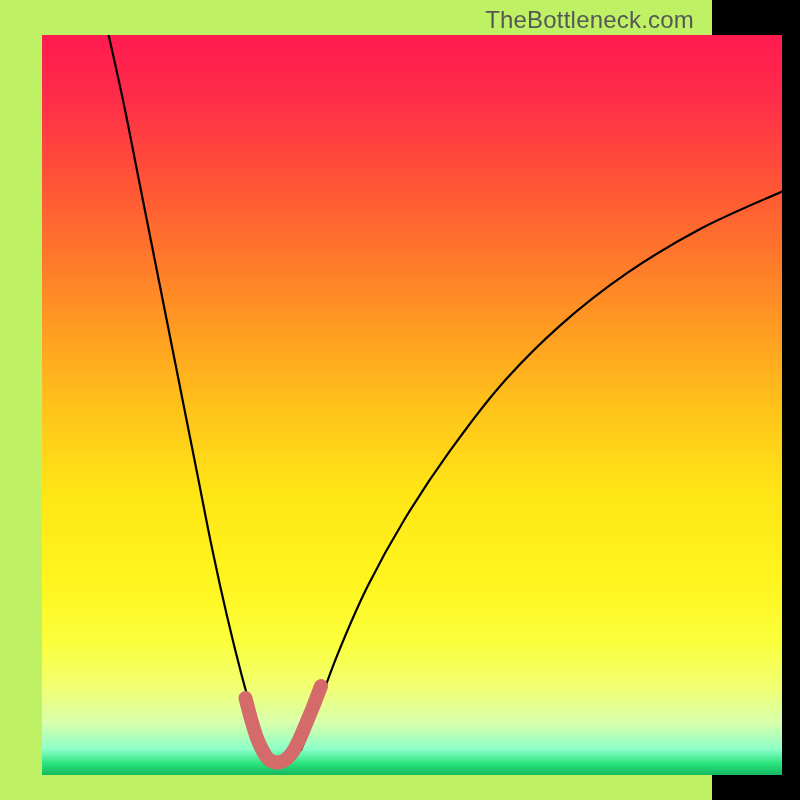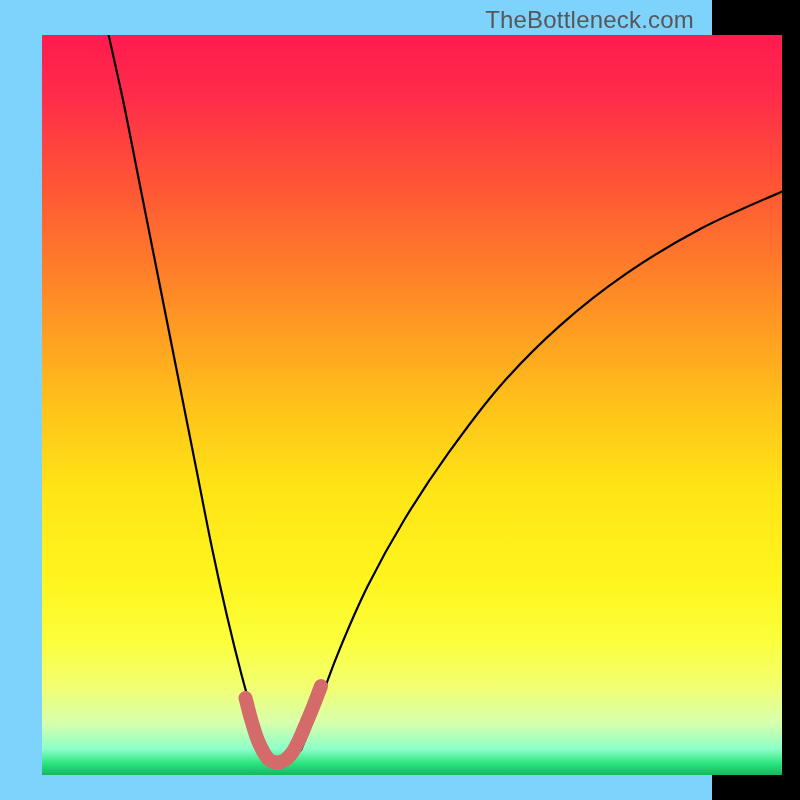--- a/index.html
+++ b/index.html
@@ -9,21 +9,21 @@
     height: 800px;
     background: #000;
     overflow: hidden;
   }
   .frame {
     position: absolute;
     left: 0;
     top: 0;
     width: 712px;
     height: 800px;
-    background: #7dd3fc;
+    background: #bef264;
   }
   .plot-area {
     position: absolute;
     left: 42px;
     top: 35px;
     width: 740px;
     height: 745px;
     overflow: hidden;
   }
   .gradient-bg {

